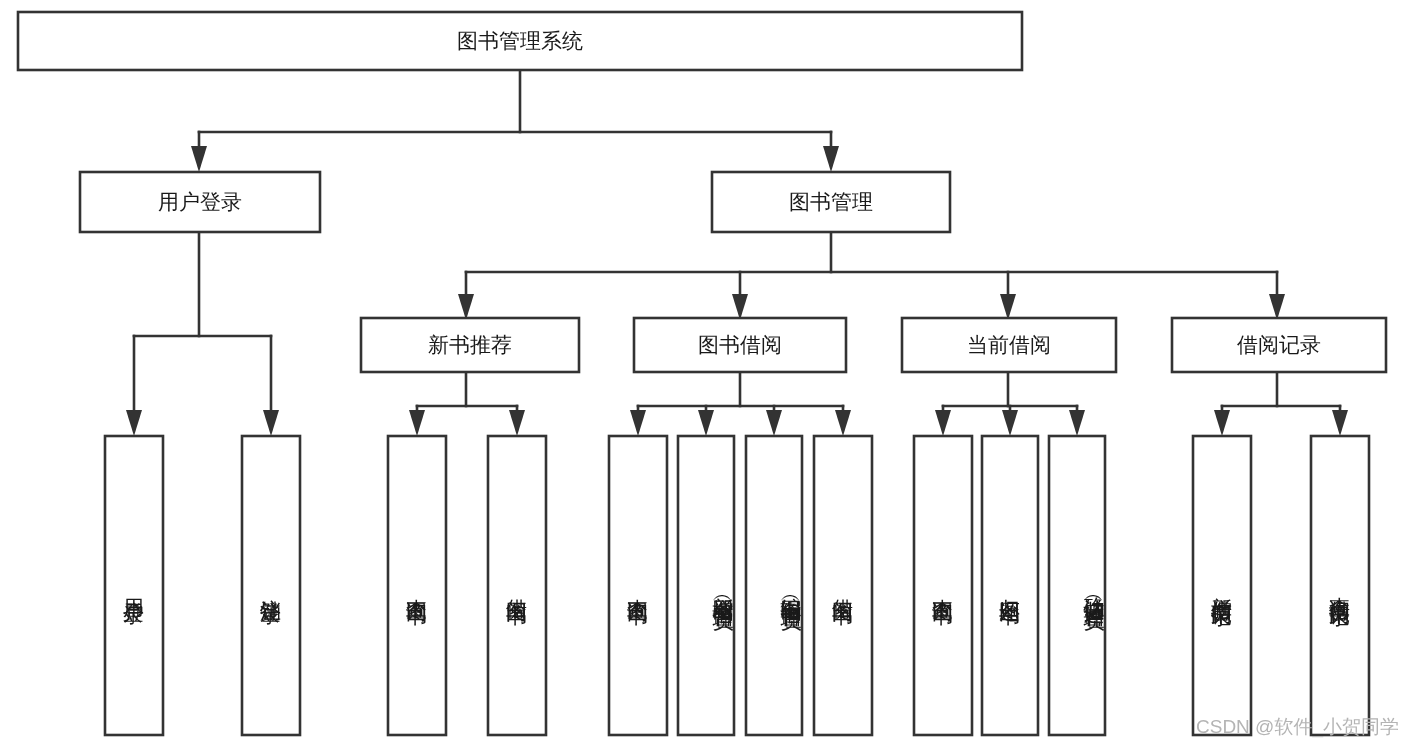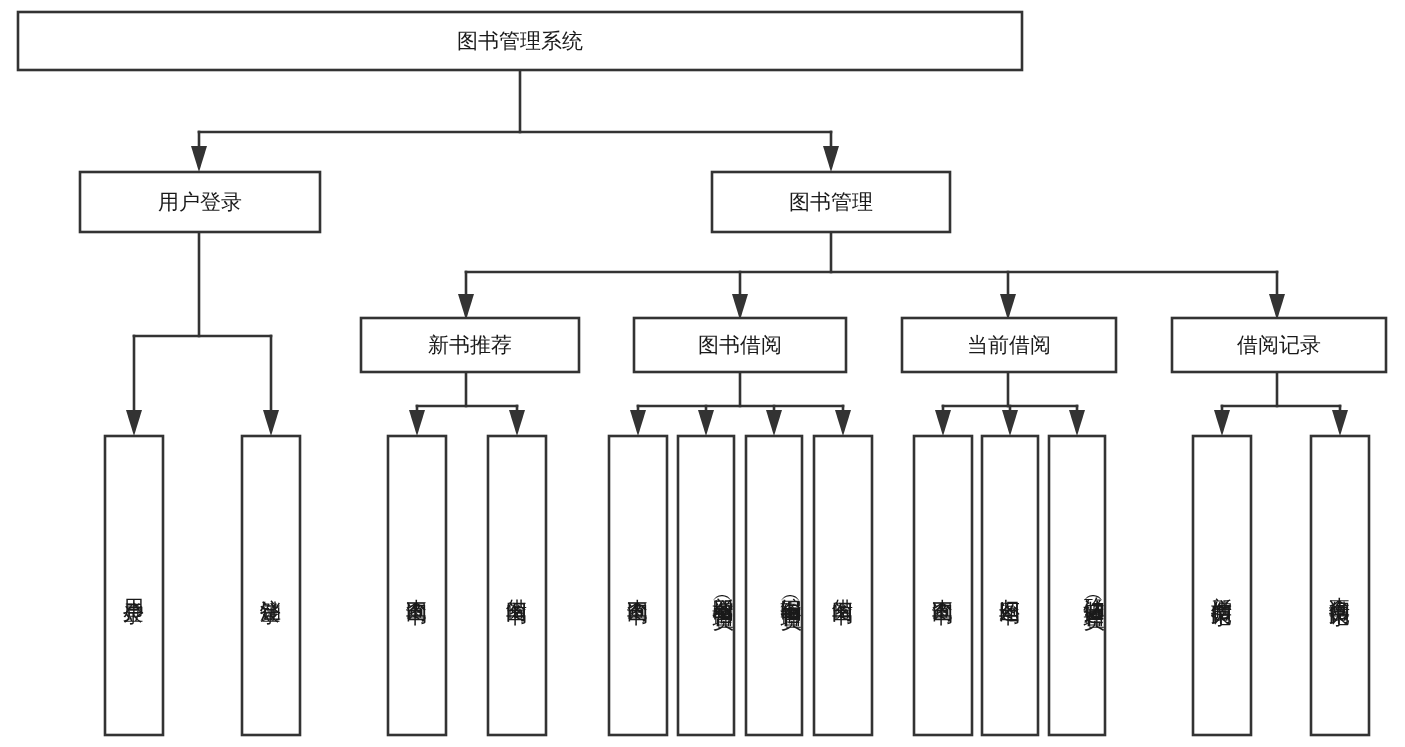--- a/index.html
+++ b/index.html
@@ -209,14 +209,15 @@
   <div class="node-label-v" style="left:609px; top:436px; width:58px; height:299px;">查询图书</div>
   <div class="node-label-v" style="left:678px; top:436px; width:56px; height:299px; align-items:flex-start; padding-top:6px; box-sizing:border-box;">新增图书（管理员）</div>
   <div class="node-label-v" style="left:746px; top:436px; width:56px; height:299px; align-items:flex-start; padding-top:6px; box-sizing:border-box;">编辑图书（管理员）</div>
   <div class="node-label-v" style="left:814px; top:436px; width:58px; height:299px;">借阅图书</div>
   <div class="node-label-v" style="left:914px; top:436px; width:58px; height:299px;">查询图书</div>
   <div class="node-label-v" style="left:982px; top:436px; width:56px; height:299px;">归还图书</div>
   <div class="node-label-v" style="left:1049px; top:436px; width:56px; height:299px; align-items:flex-start; padding-top:6px; box-sizing:border-box;">确认归还（管理员）</div>
   <div class="node-label-v" style="left:1193px; top:436px; width:58px; height:299px;">新增借阅记录</div>
   <div class="node-label-v" style="left:1311px; top:436px; width:58px; height:299px;">查询借阅记录</div>
 
+  <div class="watermark" style="left:1196px; top:714px;">CSDN @软件_小贺同学</div>
 
 </div>
 
 </body></html>

